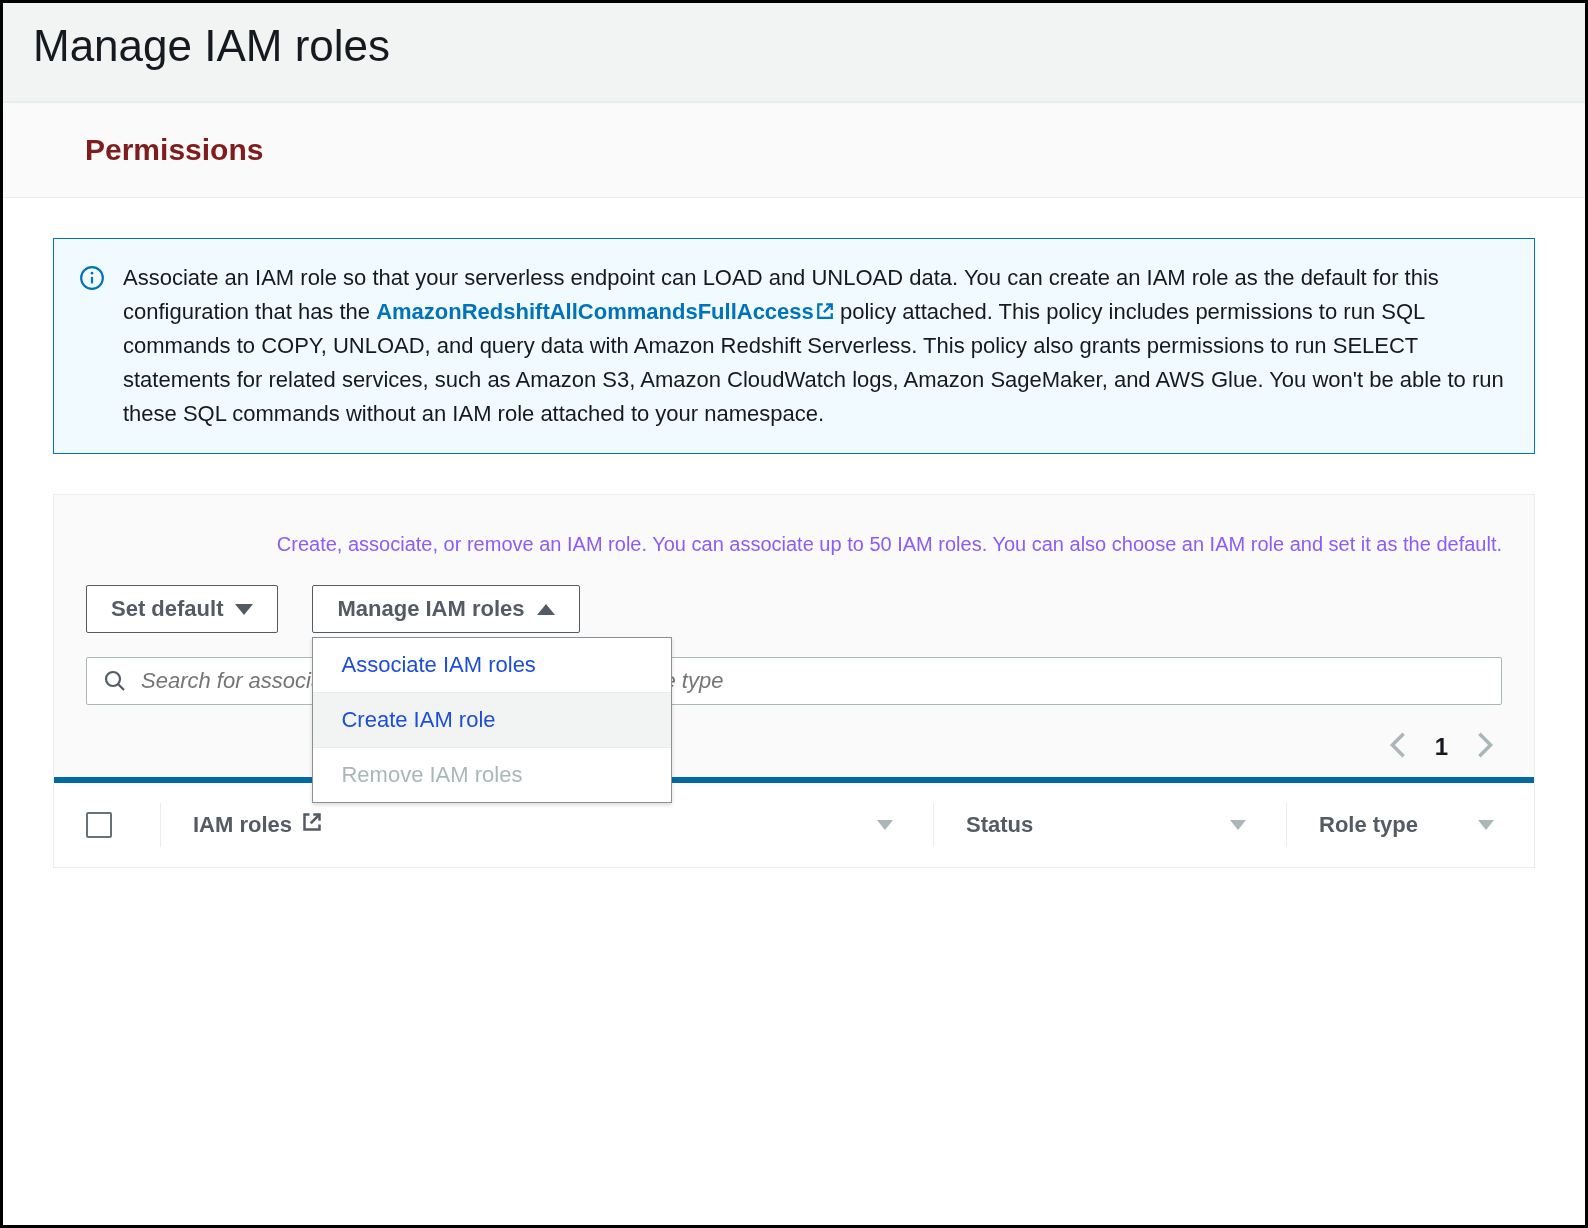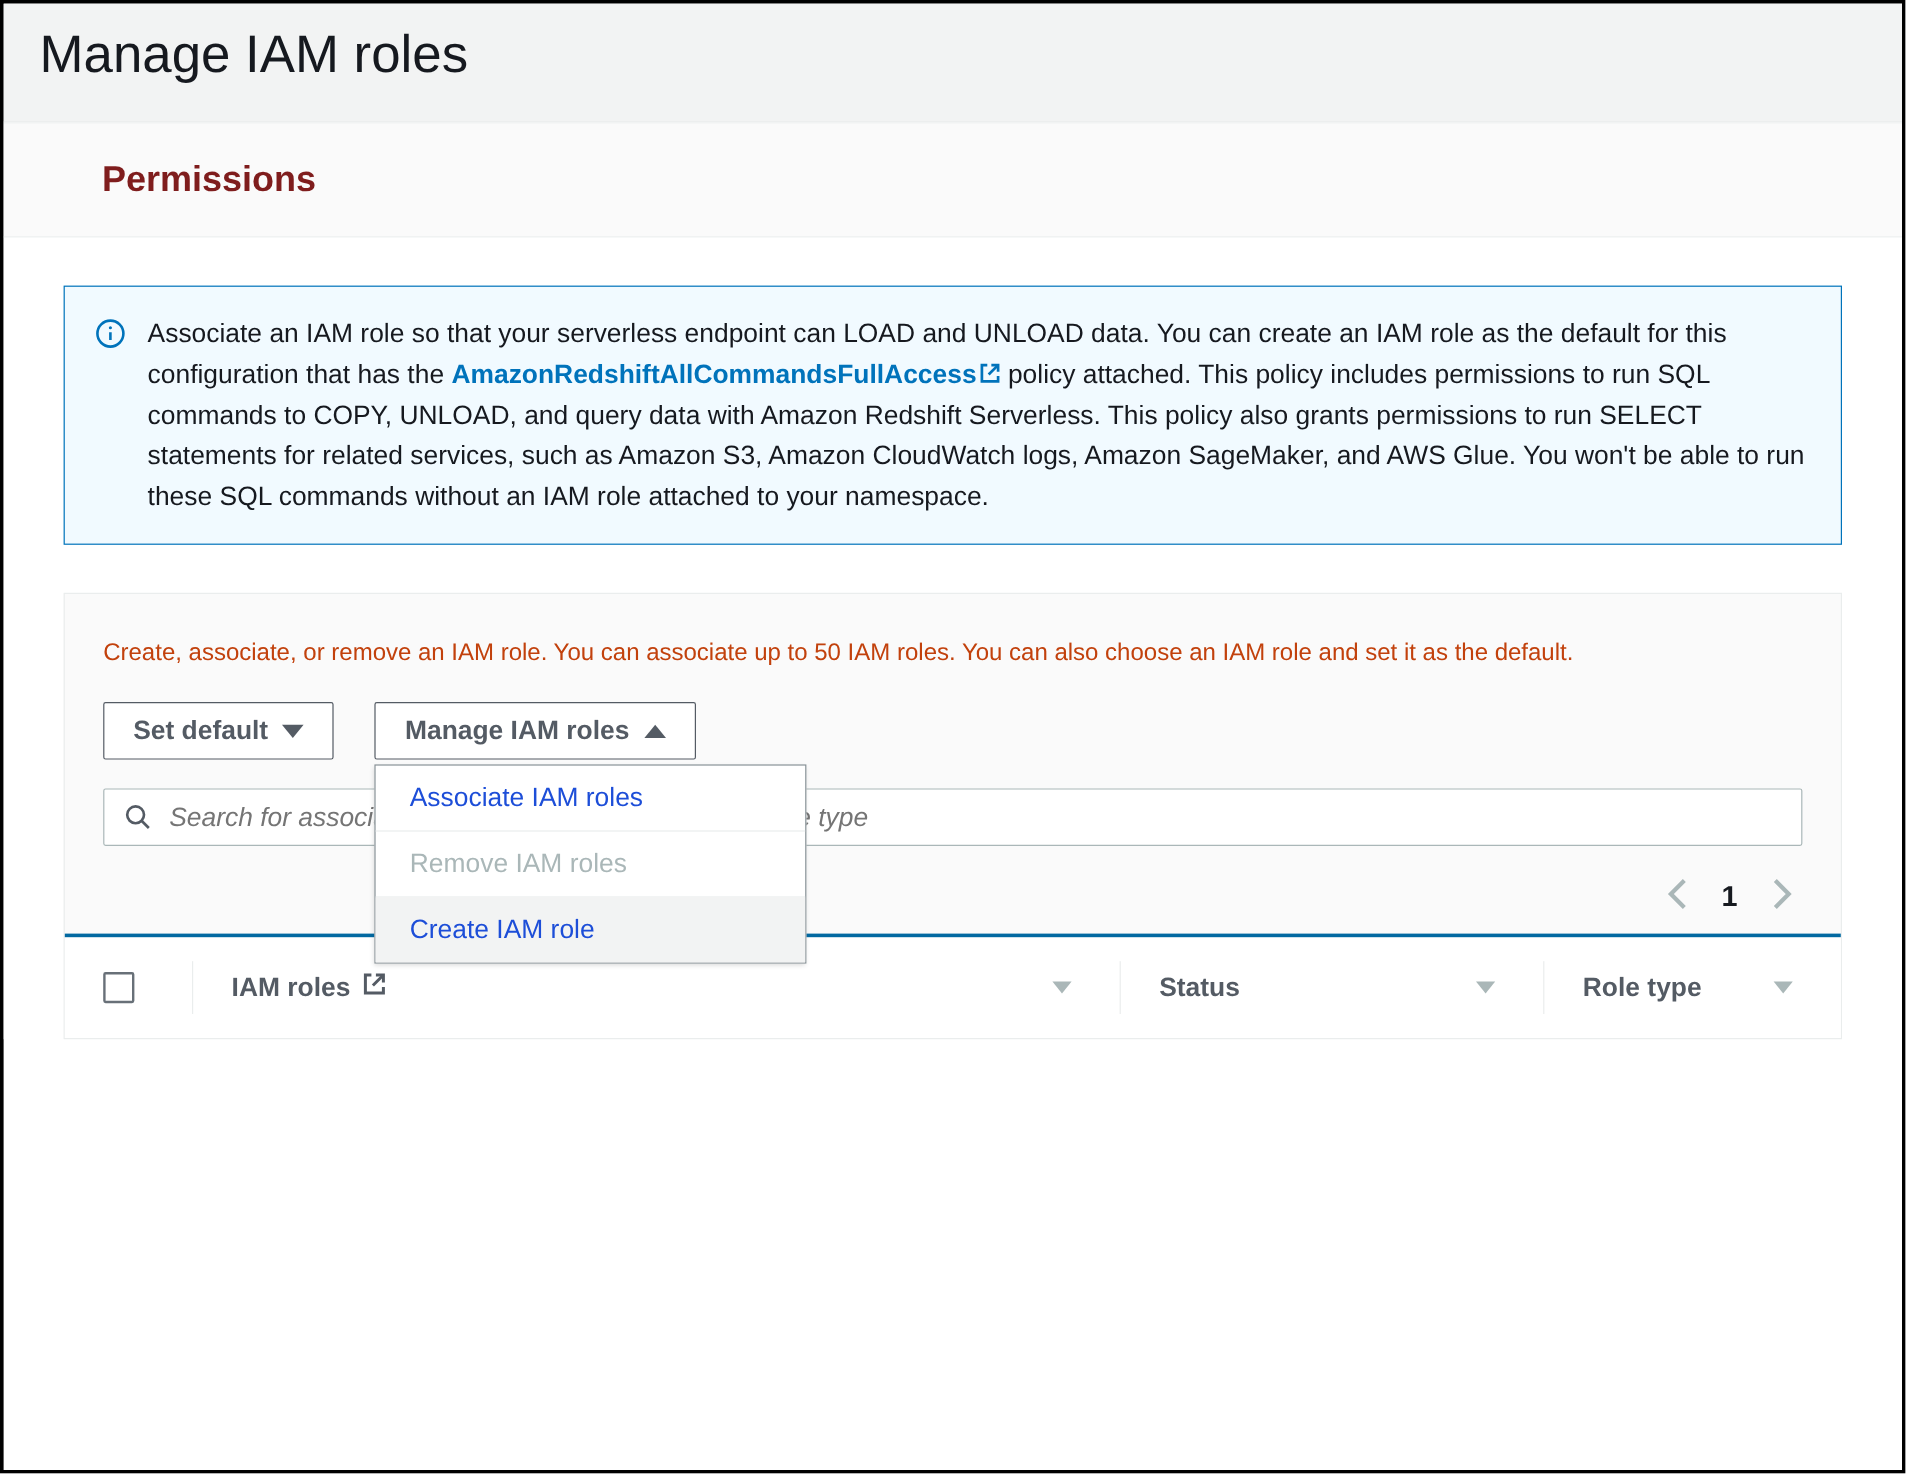--- a/index.html
+++ b/index.html
@@ -99,22 +99,23 @@
     color: #16191f;
   }
   .roles-count {
     font-size: 28px;
     font-weight: 400;
     color: #687078;
   }
   .roles-sub {
     margin-top: 8px;
     font-size: 20px;
-    color: #c2410c;
+    color: #8b5cf6;
     line-height: 1.5;
+    text-align: right;
   }
   .button-row {
     margin-top: 26px;
     display: flex;
     gap: 34px;
     position: relative;
   }
   .aws-btn {
     border: 1.5px solid #545b64;
     background: #fff;
@@ -201,21 +202,21 @@
     width: 18px;
     height: 28px;
   }
   .pag-num {
     font-size: 24px;
     font-weight: 700;
     color: #16191f;
   }
   .table-wrap {
     margin-top: 14px;
-    border-top: 3px solid #0369a1;
+    border-top: 6px solid #0369a1;
     background: #fff;
     margin-left: -32px;
     margin-right: -32px;
   }
   .table-header {
     display: flex;
     align-items: center;
     padding: 20px 32px;
   }
   .th-checkbox {
@@ -297,22 +298,22 @@
               <span>Set default</span>
               <span class="caret-down"></span>
             </button>
             <div class="dropdown-anchor">
               <button class="aws-btn">
                 <span>Manage IAM roles</span>
                 <span class="caret-up"></span>
               </button>
               <div class="dropdown-menu">
                 <div class="dropdown-item">Associate IAM roles</div>
+                <div class="dropdown-item hovered">Create IAM role</div>
                 <div class="dropdown-item disabled">Remove IAM roles</div>
-                <div class="dropdown-item hovered">Create IAM role</div>
               </div>
             </div>
           </div>
 
           <div class="search-row">
             <div class="search-input-wrap">
               <span class="search-icon">
                 <svg viewBox="0 0 24 24" fill="none" stroke="#545b64" stroke-width="2.2">
                   <circle cx="10" cy="10" r="7"></circle>
                   <line x1="15.2" y1="15.2" x2="21" y2="21"></line>

